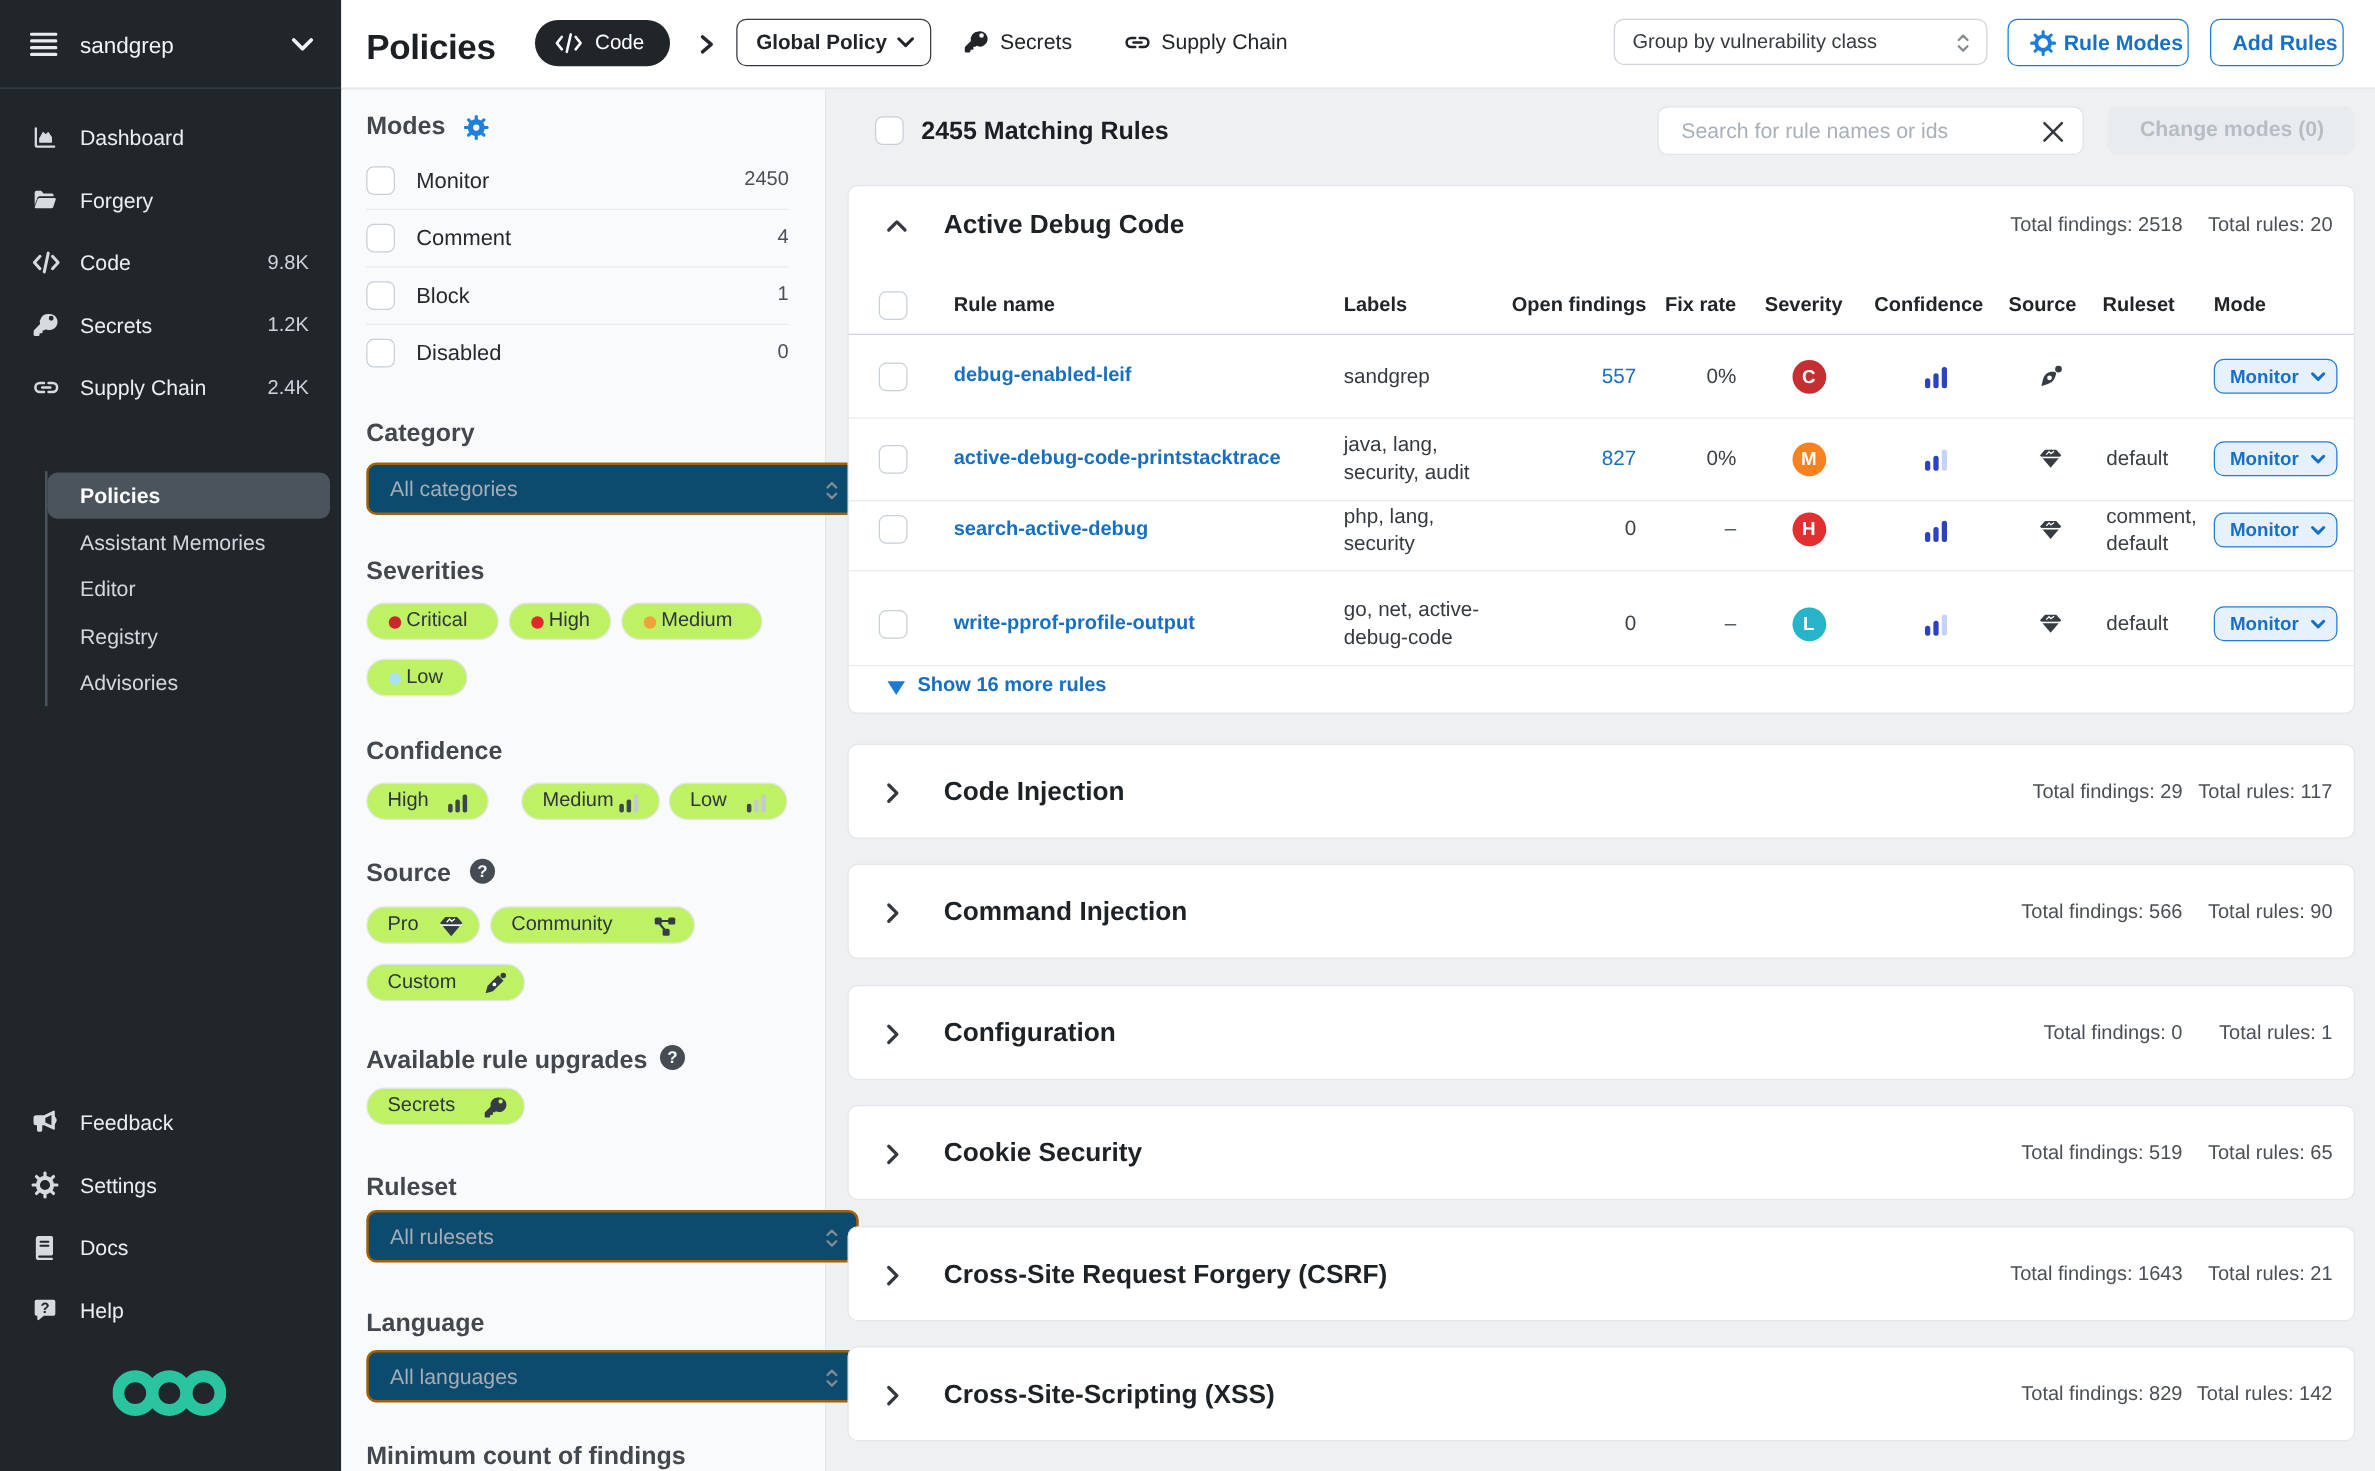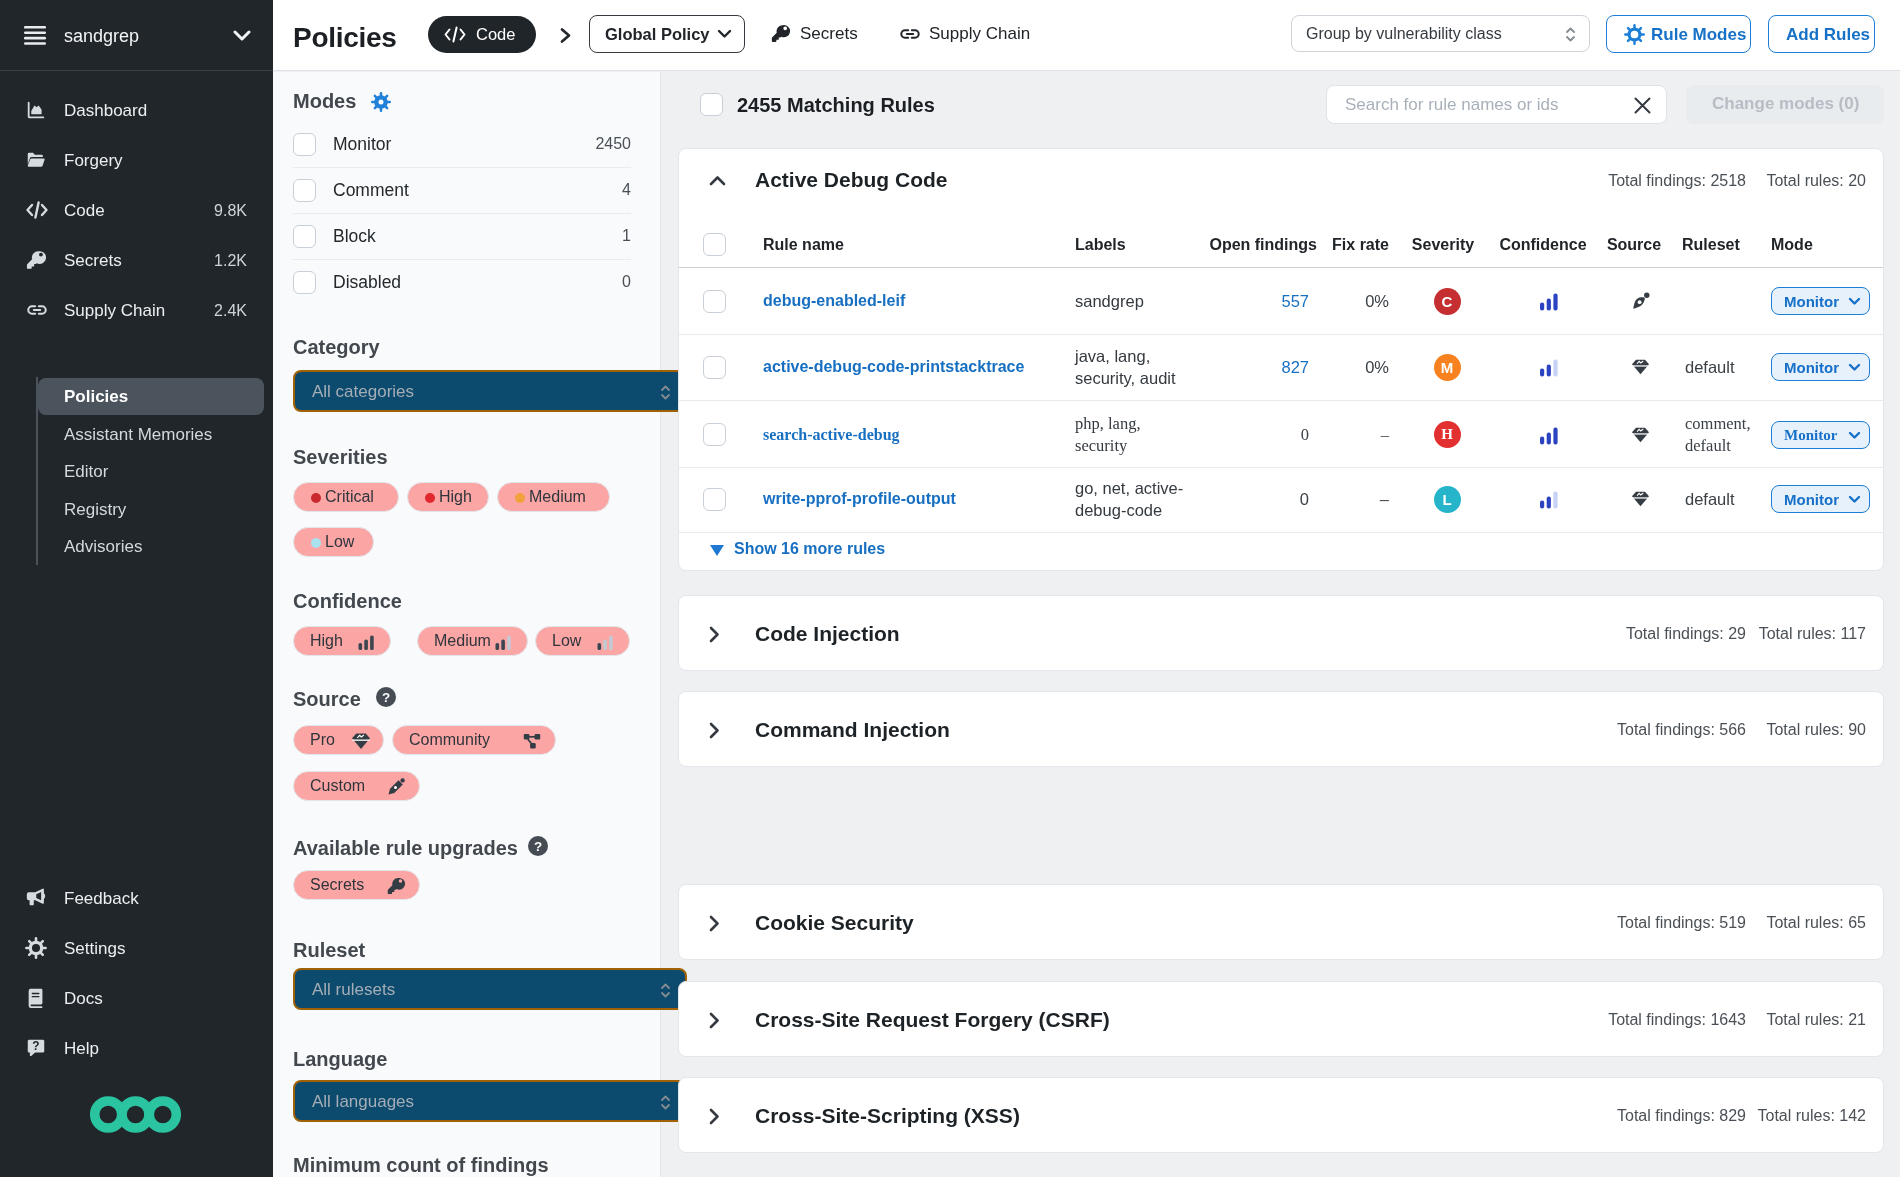--- a/index.html
+++ b/index.html
@@ -55,21 +55,21 @@
 .qmark { position:absolute; }
 .mode-row { position:absolute; left:20px; width:338px; height:46px; }
 .mode-row .cb { position:absolute; left:0; top:11px; }
 .mode-row .mlabel { position:absolute; left:40px; top:12px; font-size:17.5px; color:#24292e; }
 .mode-row .mcount { position:absolute; right:0; top:13px; font-size:16px; color:#495057; }
 .mode-row.bline { border-bottom:1px solid #e9ebee; }
 .cb { width:23px; height:23px; background:#fff; border:1.5px solid #c9cfd6; border-radius:6px; }
 .sel { position:absolute; left:20px; width:394px; height:42px; background:#0c4a6e; border:2px solid #a16207; border-radius:8px; }
 .sel span { position:absolute; left:17px; top:10px; font-size:17px; color:#a5adb6; }
 .sel svg { position:absolute; right:13px; top:11px; }
-.chip { position:absolute; height:30px; background:#fca5a5; border:1px solid #e2e5e9; border-radius:15px; font-size:16px; color:#2e353b; }
+.chip { position:absolute; height:30px; background:#bef264; border:1px solid #e2e5e9; border-radius:15px; font-size:16px; color:#2e353b; }
 .chip .dot { position:absolute; left:17px; top:10px; width:10px; height:10px; border-radius:50%; }
 .chip .ctext { position:absolute; top:5px; }
 
 
 .main { position:absolute; left:662px; top:72px; width:1238px; height:1105px; }
 .toolbar-cb { position:absolute; left:38px; top:21px; }
 .match-title { position:absolute; left:75px; top:22px; font-size:20px; font-weight:700; color:#1b1f23; }
 .search { position:absolute; left:664px; top:13px; width:341px; height:39px; background:#fff; border:1px solid #dfe3e7; border-radius:8px; }
 .search span { position:absolute; left:18px; top:9px; font-size:17px; color:#a8b0b9; }
 .search svg { position:absolute; right:14px; top:10px; }
@@ -570,21 +570,21 @@
       <div class="ruleset">default</div>
       <div>
           <div class="monitor">
             <span>Monitor</span>
             <svg width="13" height="9" viewBox="0 0 13 9">
               <path d="M2 2 6.5 6.5 11 2" fill="none" stroke="#1770c8" stroke-width="2.4" stroke-linecap="round" stroke-linejoin="round"></path>
             </svg>
           </div>
         </div>
     </div>
-    <div class="tgrid trow" style="top:253px;font-family:Liberation Serif, serif;">
+    <div class="tgrid trow" style="top:242px;">
       <div class="cell-cb">
           <div class="cb"></div>
         </div>
       <div class="rulename">search-active-debug</div>
       <div class="labels">php, lang,<br>security</div>
       <div class="num">0</div>
       <div class="fxr" style="color:#495057;">–</div>
       <div class="ctr">
           <div class="badge" style="background:#e23030;">H</div>
         </div>
@@ -668,20 +668,28 @@
     <span class="tr">Total rules: 117</span>
   </div>
   <div class="card collapsed" style="top:619.4px;">
     <svg class="c-chev" width="11" height="17" viewBox="0 0 11 17">
         <path d="M2 2 8.5 8.5 2 15" fill="none" stroke="#343a40" stroke-width="2.6" stroke-linecap="round" stroke-linejoin="round"></path>
       </svg>
     <span class="c-title">Command Injection</span>
     <span class="tf">Total findings: 566</span>
     <span class="tr">Total rules: 90</span>
   </div>
+  <div class="card collapsed" style="top:715.8px;">
+    <svg class="c-chev" width="11" height="17" viewBox="0 0 11 17">
+        <path d="M2 2 8.5 8.5 2 15" fill="none" stroke="#343a40" stroke-width="2.6" stroke-linecap="round" stroke-linejoin="round"></path>
+      </svg>
+    <span class="c-title">Configuration</span>
+    <span class="tf">Total findings: 0</span>
+    <span class="tr">Total rules: 1</span>
+  </div>
   <div class="card collapsed" style="top:812.2px;">
     <svg class="c-chev" width="11" height="17" viewBox="0 0 11 17">
         <path d="M2 2 8.5 8.5 2 15" fill="none" stroke="#343a40" stroke-width="2.6" stroke-linecap="round" stroke-linejoin="round"></path>
       </svg>
     <span class="c-title">Cookie Security</span>
     <span class="tf">Total findings: 519</span>
     <span class="tr">Total rules: 65</span>
   </div>
   <div class="card collapsed" style="top:908.6px;text-align:right;">
     <svg class="c-chev" width="11" height="17" viewBox="0 0 11 17">

